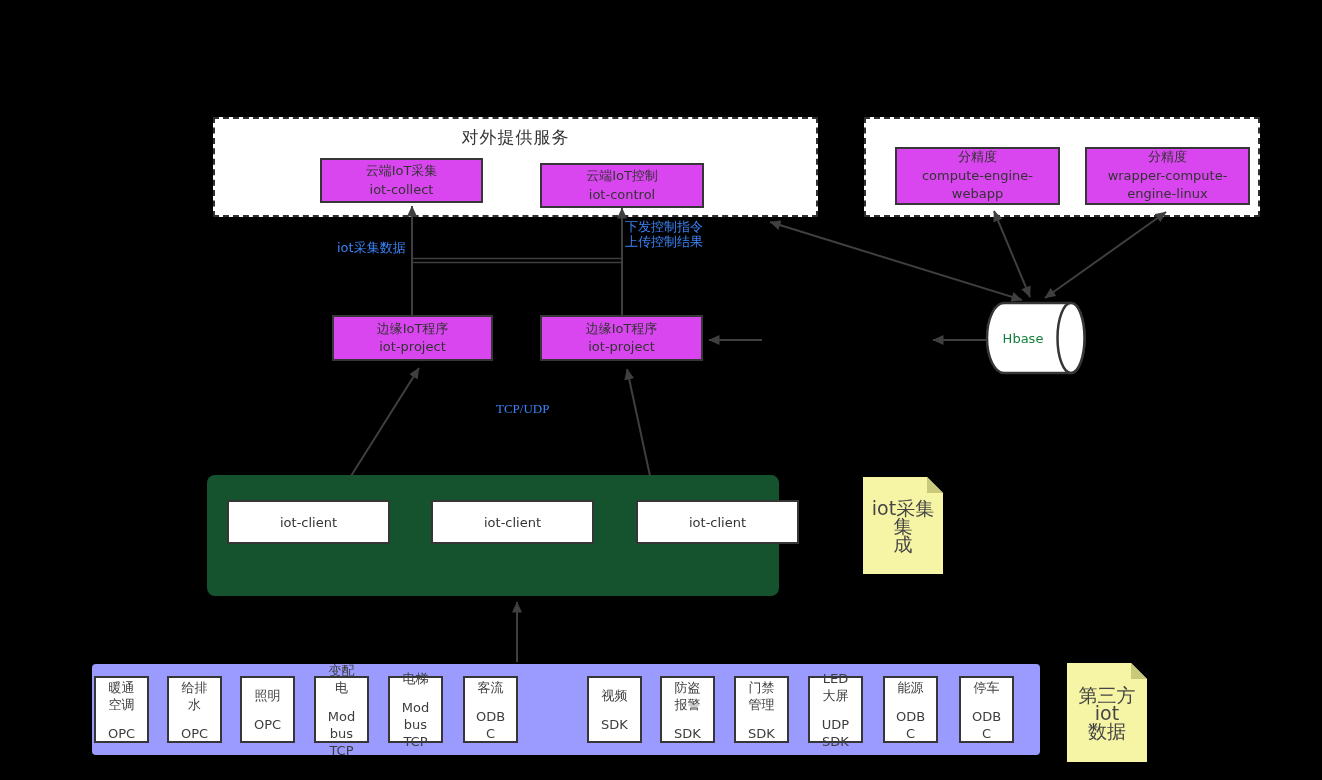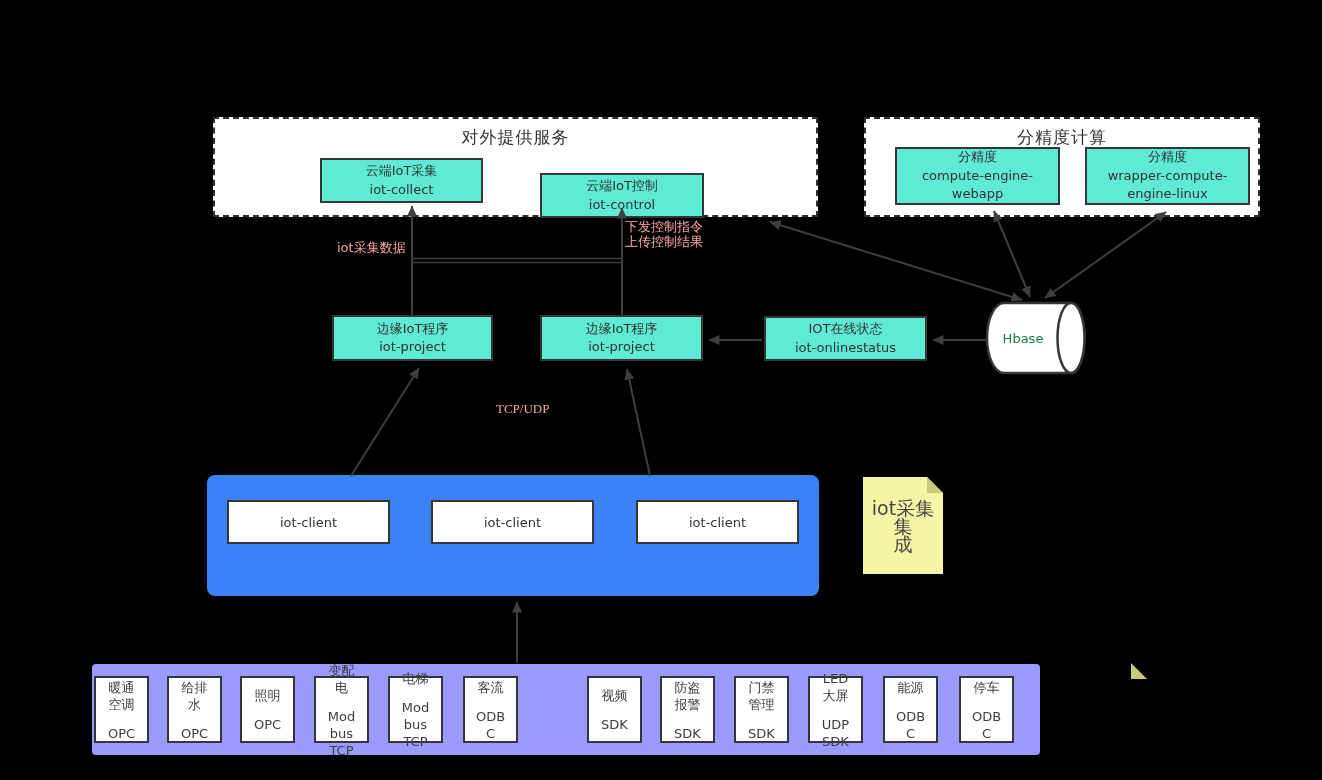--- a/index.html
+++ b/index.html
@@ -7,33 +7,33 @@
     position:relative; width:1322px; height:780px; background:#000000;
     font-family:"DejaVu Sans","Liberation Sans",sans-serif; overflow:hidden;margin-top:45px;
   }
   
   .group { position:absolute; background:#ffffff; border:2px dashed #2f2f2f; z-index:1; }
   #services-group  { left:213px; top:72px;  width:601px; height:96px; }
   #precision-group { left:864px; top:72px;  width:392px; height:96px; }
   .group-title { position:absolute; top:7px; left:0; right:0; text-align:center;
                  font-size:17px; color:#333333; letter-spacing:1px; }
   
-  .node { position:absolute; background:#5eead4; border:2px solid #363636; z-index:2;
+  .node { position:absolute; background:#d946ef; border:2px solid #363636; z-index:2;
           display:flex; align-items:center; justify-content:center; text-align:center;
           white-space:pre-line; font-size:13px; line-height:1.42; color:#333333; }
   #node-collect { left:105px; top:39px; width:159px; height:41px;text-align:center; }
-  #node-control { left:325px; top:54px; width:160px; height:41px; }
+  #node-control { left:325px; top:44px; width:160px; height:41px; }
   #node-webapp  { left:29px;  top:28px; width:161px; height:54px; }
   #node-wrapper { left:219px; top:28px; width:161px; height:54px; }
   #node-edge-left    { left:332px; top:270px; width:157px; height:42px; }
   #node-edge-right   { left:540px; top:270px; width:159px; height:42px; }
   #node-onlinestatus { left:764px; top:271px; width:159px; height:41px; }
   
   #clients-container { position:absolute; left:207px; top:430px; width:572px; height:121px;
-                       background:#3b82f6; border-radius:8px; z-index:1;padding-left:40px; }
+                       background:#14532d; border-radius:8px; z-index:1; }
   .client-node { position:absolute; top:25px; width:159px; height:40px; background:#ffffff;
                  border:2px solid #363636; display:flex; align-items:center; justify-content:center;
                  font-size:13px; color:#333333; }
   
   #devices-container { position:absolute; left:92px; top:619px; width:948px; height:91px;
                        background:#9a9aff; border-radius:4px; z-index:1; }
   .device { position:absolute; top:631px; width:51px; height:63px; background:#ffffff;
             border:2px solid #363636; z-index:2; }
   .device-content { position:absolute; left:-7px; right:-7px; top:50%; transform:translateY(-50%);
                     display:flex; flex-direction:column; align-items:center; gap:12px;
@@ -42,21 +42,21 @@
   
   .note { position:absolute; background:#f5f5a5; z-index:2;
           display:flex; align-items:center; justify-content:center; text-align:center;
           font-size:19px; line-height:18px; color:#454545; white-space:pre-line;
           clip-path:polygon(0 0, calc(100% - 16px) 0, 100% 16px, 100% 100%, 0 100%); }
   #note-integration { left:863px;  top:432px; width:80px; height:97px; }
   #note-thirdparty  { left:1067px; top:618px; width:80px; height:99px; }
   .note-fold { position:absolute; top:0; right:0; width:16px; height:16px; background:#c9c97c;
                clip-path:polygon(0 0, 100% 100%, 0 100%); }
   
-  .flow-label { position:absolute; z-index:2; font-size:13px; color:#fca5a5; white-space:pre-line; }
+  .flow-label { position:absolute; z-index:2; font-size:13px; color:#3b82f6; white-space:pre-line; }
   #label-collect   { left:337px; top:194px; }
   #label-control   { left:625px; top:174px; line-height:15px; }
   #label-transport { left:496px; top:356px;font-family:Liberation Serif, serif; }
   
   #hbase-label { position:absolute; left:988px; top:283px; width:70px; height:20px; z-index:2;
                  display:flex; align-items:center; justify-content:center;
                  font-size:13px; color:#15803d; }
   
   .layer { position:absolute; left:0; top:0; width:1322px; height:780px; pointer-events:none; }
   #shape-layer { z-index:1; }
@@ -74,46 +74,45 @@
 
   <div class="group" id="services-group">
     <div class="group-title">对外提供服务</div>
     <div class="node" id="node-collect">云端IoT采集
 iot-collect</div>
     <div class="node" id="node-control">云端IoT控制
 iot-control</div>
   </div>
 
   <div class="group" id="precision-group">
-    <div class="group-title">分精度计算</div>
     <div class="node" id="node-webapp">分精度
 compute-engine-
 webapp</div>
     <div class="node" id="node-wrapper">分精度
 wrapper-compute-
 engine-linux</div>
   </div>
 
   <div class="node" id="node-edge-left">边缘IoT程序
 iot-project</div>
   <div class="node" id="node-edge-right">边缘IoT程序
 iot-project</div>
-  <div class="node" id="node-onlinestatus">IOT在线状态
-iot-onlinestatus</div>
   <div id="hbase-label">Hbase</div>
 
   <div id="clients-container">
     <div class="client-node" style="left:20px">iot-client</div>
     <div class="client-node" style="left:224px">iot-client</div>
     <div class="client-node" style="left:429px">iot-client</div>
   </div>
 
   <div class="note" id="note-integration">iot采集集
 成</div>
   <div class="note-fold" style="left:927px; top:432px; z-index:3; position:absolute;"></div>
+  <div class="note" id="note-thirdparty">第三方iot
+数据</div>
   <div class="note-fold" style="left:1131px; top:618px; z-index:3; position:absolute;"></div>
 
   <div id="devices-container"></div>
 
   <div class="device" style="left:94px">
     <div class="device-content"><span>暖通
 空调</span><span>OPC</span></div>
   </div>
   <div class="device" style="left:167px">
     <div class="device-content"><span>给排

